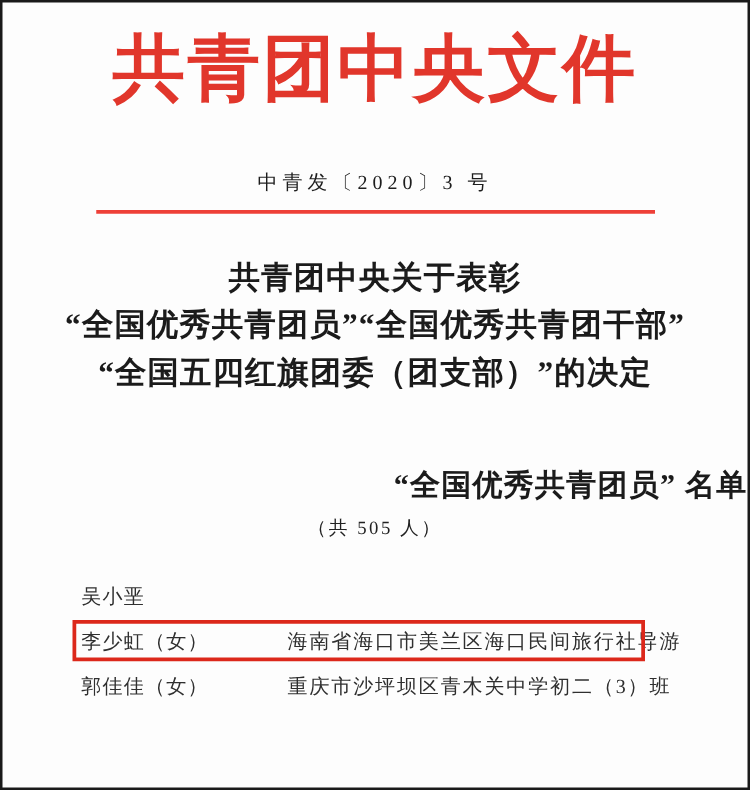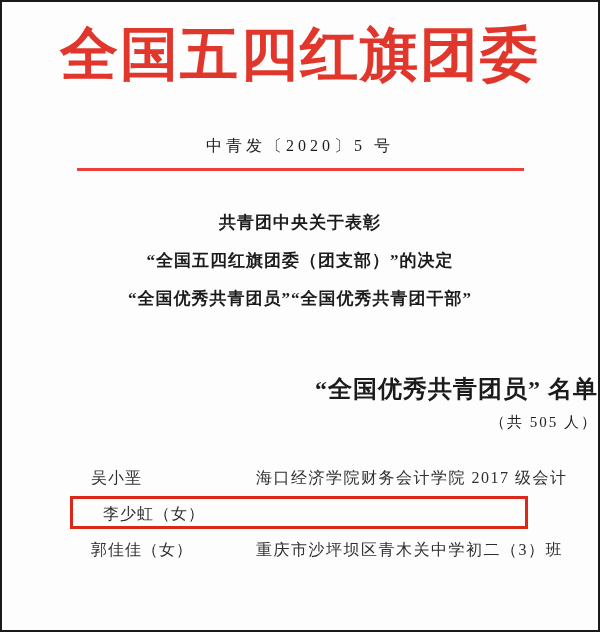--- a/index.html
+++ b/index.html
@@ -32,103 +32,105 @@
     margin: 11px auto 0 auto;
     width: 447px;
     height: 2.5px;
     background: var(--rule-red, #ee4038);
     border: none;
   }
   .decision-title {
     margin-top: 33px;
     text-align: center;
     font-weight: bold;
-    font-size: 17px;
+    font-size: 25px;
     line-height: 38px;
     letter-spacing: 1px;
     color: #1b1b1b;
   }
   .section-heading {
     margin: 56px 0 0 0;
     text-align: right;
     font-size: 24px;
     line-height: 30px;
     font-weight: bold;
     letter-spacing: 1px;
     color: #1b1b1b;
   }
   .section-subheading {
     margin-top: 9px;
-    text-align: right;
+    text-align: center;
     font-size: 15px;
     letter-spacing: 2px;
     color: #222222;
   }
   .name-list {
     margin-top: 28px;
     font-size: 16px;
     color: #2f2f2f;
   }
   .row {
     display: flex;
     line-height: 36px;
   }
   .row .name {
     flex: none;
-    padding-left: 89px;
+    padding-left: 63px;
     width: 165px;
     letter-spacing: 1px;
     white-space: pre;
   }
   .row .desc {
     flex: none;
     width: 340px;
     letter-spacing: 1.5px;
   }
-  .row.highlighted { position: relative; margin-left: 12px; }
+  .row.highlighted { position: relative; }
   .row.highlighted::before {
     content: "";
     position: absolute;
     left: 56px;
     top: 0;
     width: 452px;
     height: 27px;
     border: 3px solid var(--box-red, #dc281b);
   }
 </style>
 </head>
 <body style="--masthead-red: #e1362b; --rule-red: #ee4038; --box-red: #dc281b;">
 
 <div class="page">
 
-  <h1 class="masthead">全国五四红旗团委</h1>
+  <h1 class="masthead">共青团中央文件</h1>
 
-  <div class="doc-number">中青发〔2020〕5 号</div>
+  <div class="doc-number">中青发〔2020〕3 号</div>
 
   <hr class="red-rule">
 
   <div class="decision-title">
     <div>共青团中央关于表彰</div>
+    <div>“全国优秀共青团员”“全国优秀共青团干部”</div>
     <div>“全国五四红旗团委（团支部）”的决定</div>
-    <div>“全国优秀共青团员”“全国优秀共青团干部”</div>
   </div>
 
   <h2 class="section-heading">“全国优秀共青团员” 名单</h2>
 
   <div class="section-subheading">（共 505 人）</div>
 
   <div class="name-list" id="name-list">
       <div class="row">
         <div class="name">吴小垩</div>
         <div class="desc">
-          <div>海口经济学院财务会计学院 2017 级会计</div>
         </div>
       </div>
       <div class="row highlighted">
         <div class="name">李少虹（女）</div>
+        <div class="desc">
+          <div>海南省海口市美兰区海口民间旅行社导游</div>
+        </div>
       </div>
       <div class="row">
       </div>
       <div class="row">
         <div class="name">郭佳佳（女）</div>
         <div class="desc">
           <div>重庆市沙坪坝区青木关中学初二（3）班</div>
         </div>
       </div>
     </div>

